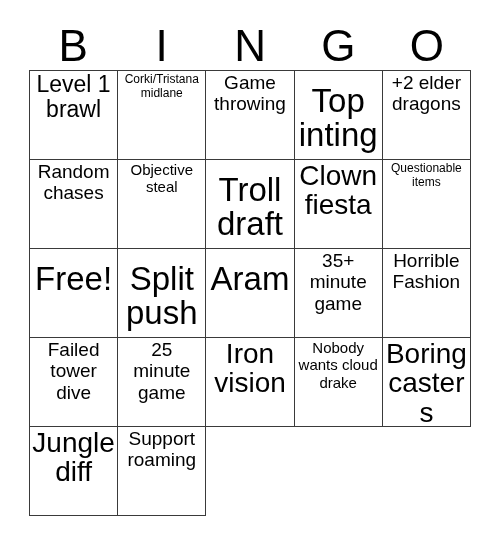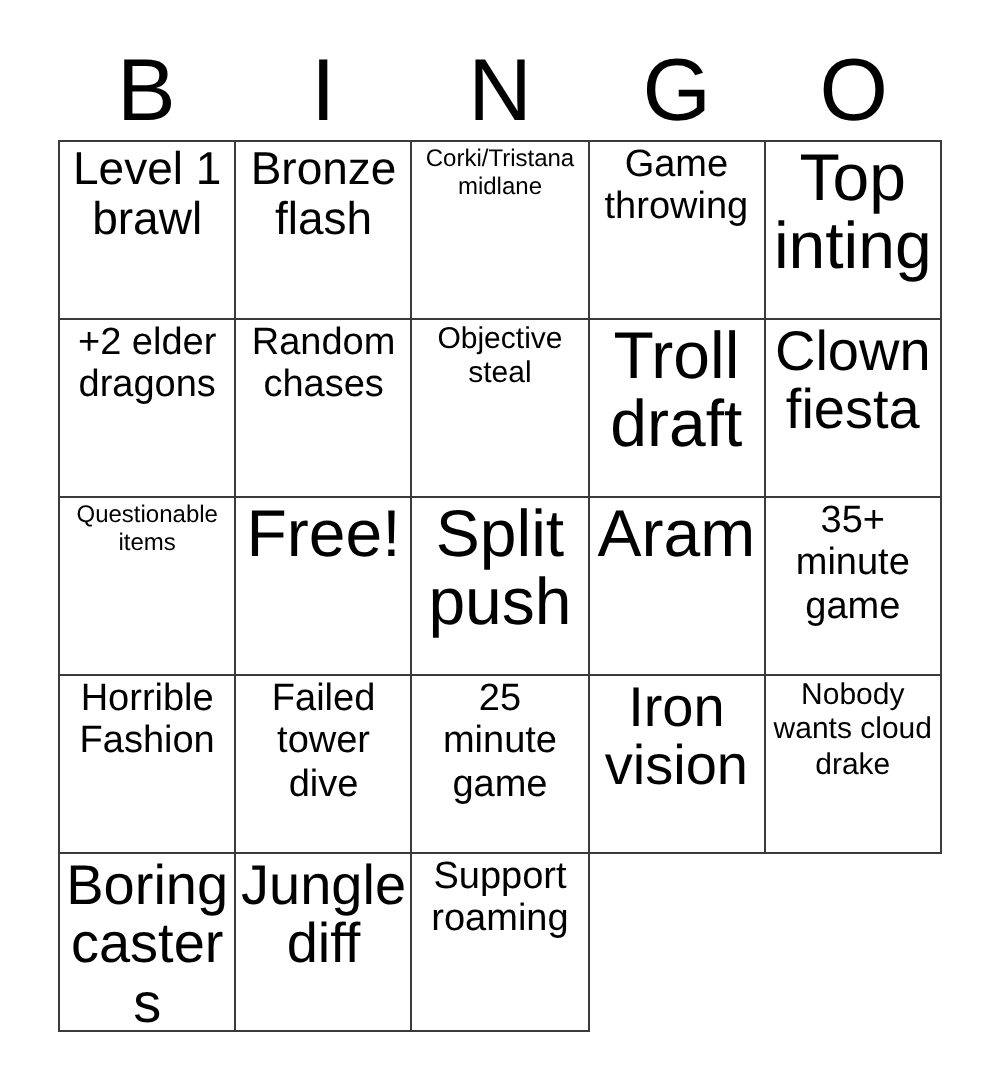--- a/index.html
+++ b/index.html
@@ -77,42 +77,39 @@
     word-wrap: break-word;
     color: #000;
   }
 
   
   .fs-xs  { font-size: 12px; line-height: 1.18; }
   .fs-sm  { font-size: 15px; line-height: 1.16; }
   .fs-md  { font-size: 19px; line-height: 1.12; }
   .fs-lg  { font-size: 23px; line-height: 1.08; }
   .fs-xl  { font-size: 28px; line-height: 1.05; }
-  .fs-xxl { font-size: 33px; line-height: 1.04; }
+  .fs-xxl { font-size: 33px; line-height: 1.04; margin-top: 12px; }
 </style>
 </head>
 <body>
 
 <div id="bingo-card">
 
   <div id="header-row">
     <div class="header-letter">B</div>
     <div class="header-letter">I</div>
     <div class="header-letter">N</div>
     <div class="header-letter">G</div>
     <div class="header-letter">O</div>
   </div>
 
   <div id="bingo-grid">
 
     <div class="bingo-cell">
       <span class="cell-text fs-lg">Level 1 brawl</span>
-    </div>
-    <div class="bingo-cell">
-      <span class="cell-text fs-lg">Bronze flash</span>
     </div>
     <div class="bingo-cell">
       <span class="cell-text fs-xs">Corki/Tristana midlane</span>
     </div>
     <div class="bingo-cell">
       <span class="cell-text fs-md">Game throwing</span>
     </div>
 
     <div class="bingo-cell">
       <span class="cell-text fs-xxl">Top inting</span>

